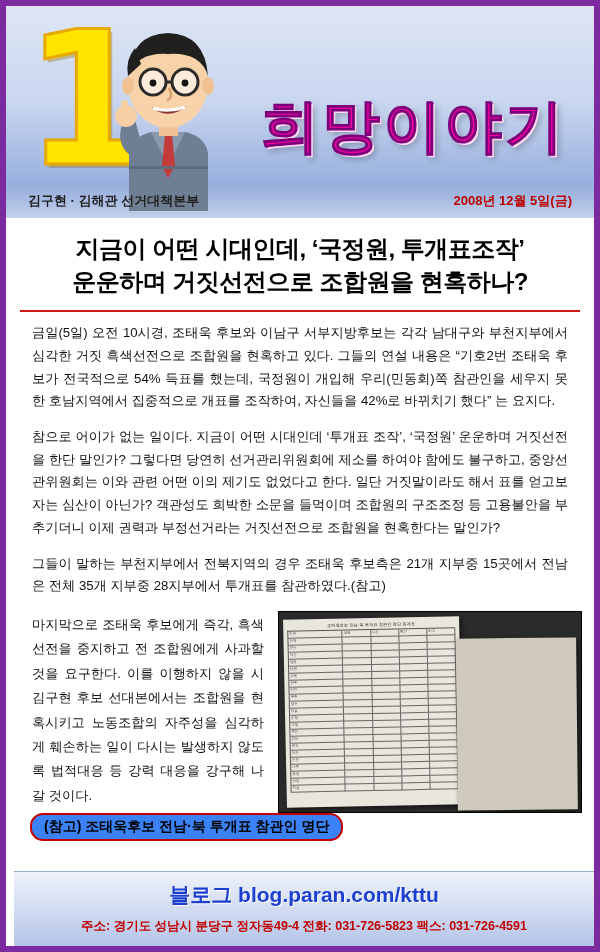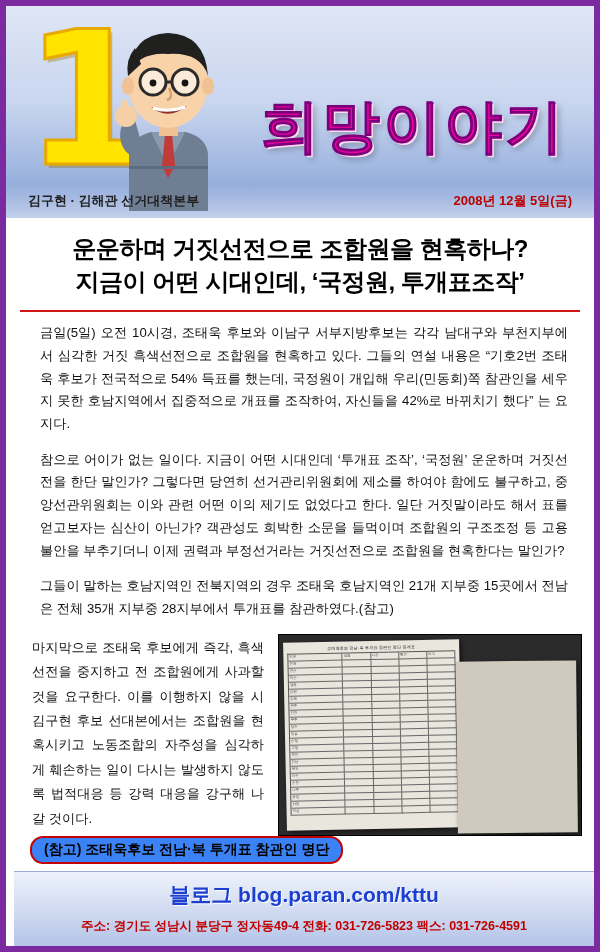--- a/index.html
+++ b/index.html
@@ -78,21 +78,21 @@
   .headline div{
     font-size:24px;font-weight:bold;color:#000;
     line-height:1.38;
     letter-spacing:-0.5px;
   }
   .hr-red{
     height:2px;background:#d01818;margin:6px 14px 0 14px;
   }
   
   .body{
-    padding:10px 26px 0 34px;
+    padding:10px 26px 0 26px;
     font-size:13.2px;line-height:1.72;color:#111;
     text-align:justify;
   }
   .body p{margin:0 0 13px 0;}
   
   .bottom{
     position:relative;
     padding:4px 0 0 0;
     height:232px;
   }
@@ -200,29 +200,29 @@
       <path d="M50 91 Q67 105 86 90 Q68 98 50 91 Z" fill="#8c2f2f"></path>
       <path d="M52 92 Q67 97 84 91" stroke="#ffffff" stroke-width="3" fill="none"></path>
     </svg>
 
     <div class="title-line2">희망이야기</div>
     <div class="byline">김구현 · 김해관 선거대책본부</div>
     <div class="dateline">2008년 12월 5일(금)</div>
   </div>
 
   <div class="headline">
+    <div>지금이 어떤 시대인데,  ‘국정원, 투개표조작’</div>
     <div>운운하며 거짓선전으로 조합원을 현혹하나?</div>
-    <div>지금이 어떤 시대인데,  ‘국정원, 투개표조작’</div>
   </div>
   <div class="hr-red"></div>
 
   <div class="body">
     <p>금일(5일)  오전  10시경,  조태욱  후보와  이남구  서부지방후보는  각각  남대구와 부천지부에서 심각한 거짓 흑색선전으로 조합원을 현혹하고 있다. 그들의 연설 내용은 “기호2번 조태욱 후보가 전국적으로 54% 득표를 했는데, 국정원이 개입해 우리(민동회)쪽 참관인을 세우지 못한 호남지역에서 집중적으로 개표를 조작하여, 자신들을 42%로 바뀌치기 했다” 는 요지다.</p>
     <p>참으로 어이가 없는 일이다. 지금이 어떤 시대인데 ‘투개표 조작’, ‘국정원’ 운운하며 거짓선전을  한단 말인가? 그렇다면  당연히  선거관리위원회에 제소를 하여야  함에도 불구하고,  중앙선관위원회는  이와  관련  어떤  이의  제기도  없었다고  한다.  일단 거짓말이라도 해서 표를 얻고보자는 심산이 아닌가? 객관성도 희박한 소문을 들먹이며 조합원의 구조조정 등 고용불안을 부추기더니 이제 권력과 부정선거라는 거짓선전으로 조합원을 현혹한다는 말인가?</p>
-    <p>그들이 말하는 호남지역인 전북지역의 경우 조태욱 호남지역인 21개 지부중 15곳에서 전남은 전체 35개 지부중 28지부에서 투개표를 참관하였다.(참고)</p>
+    <p>그들이 말하는 부천지부에서 전북지역의 경우 조태욱 후보측은 21개 지부중 15곳에서 전남은 전체 35개 지부중 28지부에서 투개표를 참관하였다.(참고)</p>
   </div>
 
   <div class="bottom">
     <div class="bottom-text">마지막으로 조태욱 후보에게 즉각, 흑색선전을 중지하고 전 조합원에게 사과할 것을 요구한다. 이를 이행하지 않을 시 김구현 후보 선대본에서는 조합원을  현혹시키고  노동조합의 자주성을  심각하게  훼손하는  일이 다시는 발생하지 않도록 법적대응 등 강력 대응을 강구해 나갈 것이다.</div>
 
     <div class="photo">
       <div class="doc-sheet">
         <div class="doc-title">조태욱후보 전남·북 투개표 참관인 명단 집계표</div>
         <div class="grid">
           <div class="row">

